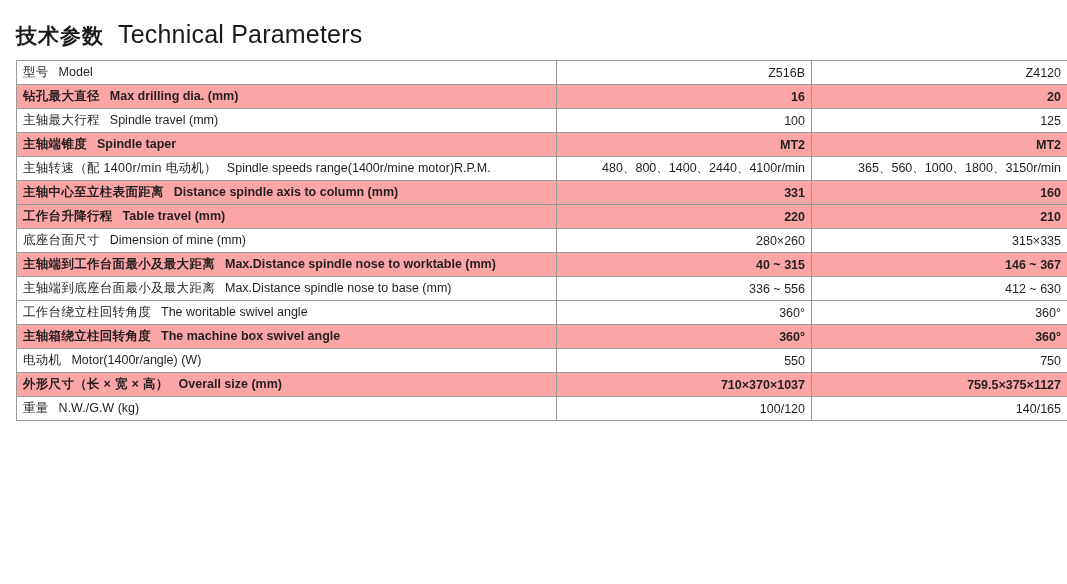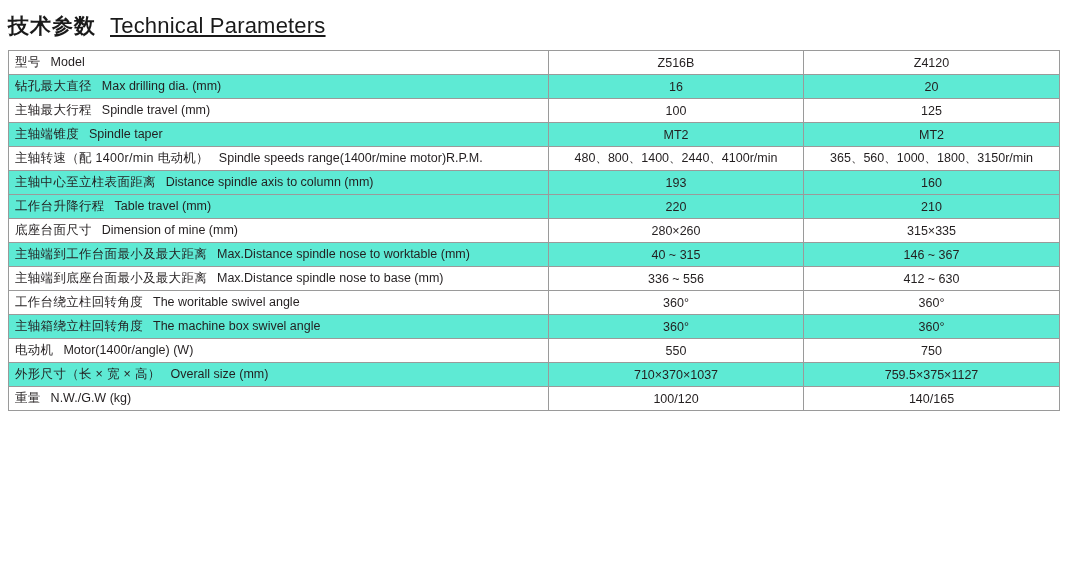--- a/index.html
+++ b/index.html
@@ -12,40 +12,39 @@
     height: 584px;
     font-family: "Liberation Sans", sans-serif;
     color: #231f20;
     overflow: hidden;
   }
   .page {
     width: 1067px;
     height: 584px;
     position: relative;
     box-sizing: border-box;
-    padding: 0;
+    padding: 8px;
   }
   .title-row {
     display: flex;
     align-items: baseline;
     padding: 12px 0 10px 8px;
     gap: 14px;
   }
   .title-cn {
     font-size: 21px;
     font-weight: bold;
     letter-spacing: 1px;
     color: #1a1a1a;
   }
   .title-en {
-    font-size: 22px;
+    font-size: 25px;
     font-weight: normal;
     color: #1a1a1a;
     letter-spacing: 0.2px;
-    text-decoration: underline;
   }
   table.spec {
     border-collapse: collapse;
     width: 1051px;
     margin: 0 0 0 8px;
     table-layout: fixed;
   }
   table.spec td {
     border: 1px solid #9a9a9a;
     font-size: 12.5px;
@@ -55,24 +54,24 @@
     color: #231f20;
     white-space: nowrap;
     overflow: hidden;
     margin-left: 48px;
   }
   td.label {
     text-align: left;
     padding-left: 10px;
   }
   td.val {
-    text-align: center;
+    text-align: right;
   }
   tr.odd td { background: #ffffff; }
-  tr.even td { background: #5eead4; }
+  tr.even td { background: #fca5a5; font-weight: bold; }
   .cn { letter-spacing: 0.3px; }
   .en { }
   .gap { display: inline-block; width: 10px; }
 </style>
 </head>
 <body>
 
 <div class="page">
 
   <div class="title-row">
@@ -107,21 +106,21 @@
           <td class="val">MT2</td>
           <td class="val">MT2</td>
         </tr>
         <tr class="odd">
           <td class="label"><span class="cn">主轴转速（配 1400r/min 电动机）</span><span class="gap"></span><span class="en">Spindle speeds range(1400r/mine motor)R.P.M.</span></td>
           <td class="val">480、800、1400、2440、4100r/min</td>
           <td class="val">365、560、1000、1800、3150r/min</td>
         </tr>
         <tr class="even">
           <td class="label"><span class="cn">主轴中心至立柱表面距离</span><span class="gap"></span><span class="en">Distance spindle axis to column (mm)</span></td>
-          <td class="val">193</td>
+          <td class="val">331</td>
           <td class="val">160</td>
         </tr>
         <tr class="even">
           <td class="label"><span class="cn">工作台升降行程</span><span class="gap"></span><span class="en">Table travel (mm)</span></td>
           <td class="val">220</td>
           <td class="val">210</td>
         </tr>
         <tr class="odd">
           <td class="label"><span class="cn">底座台面尺寸</span><span class="gap"></span><span class="en">Dimension of mine (mm)</span></td>
           <td class="val">280×260</td>

